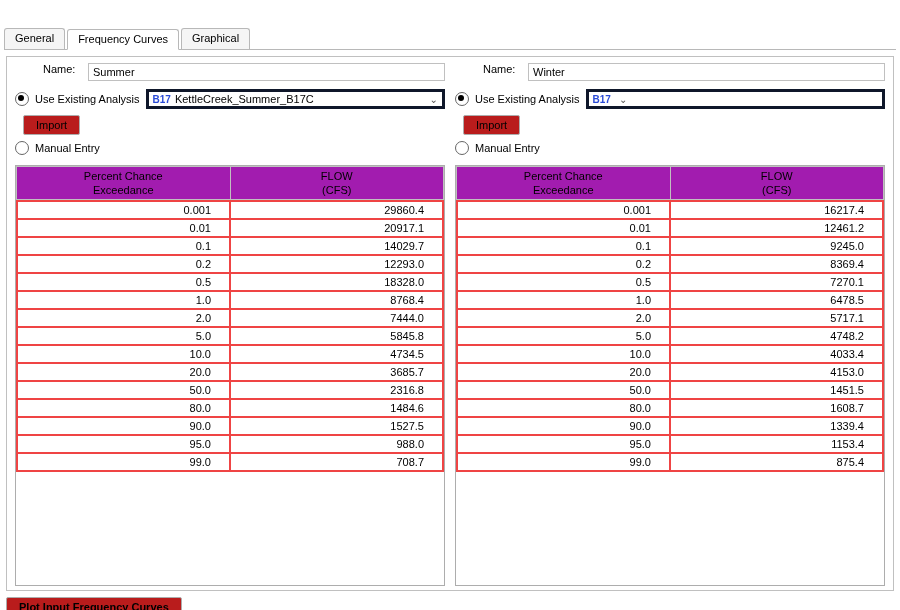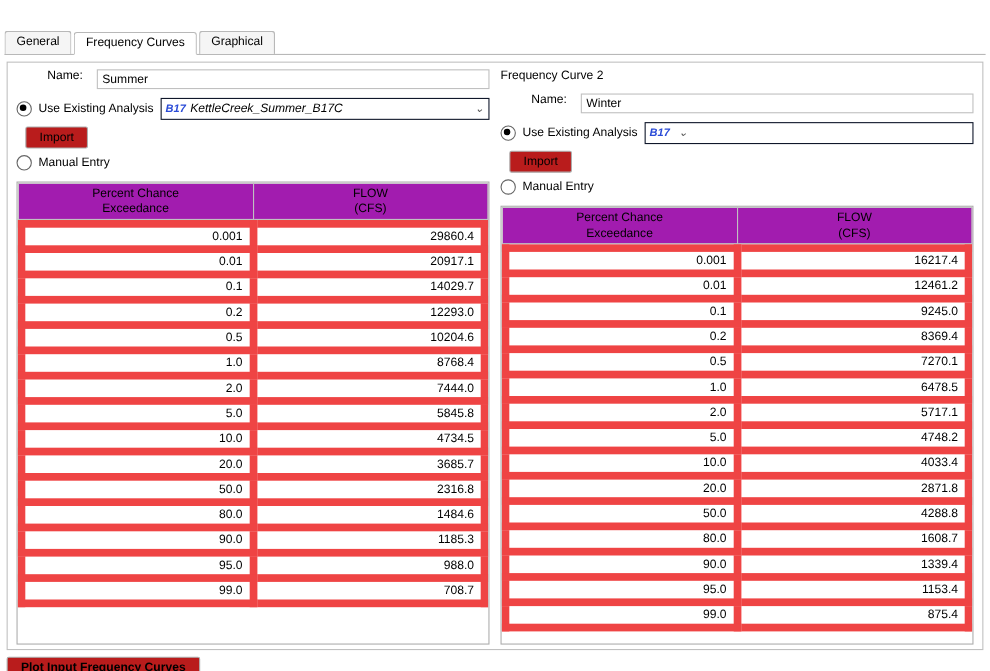--- a/index.html
+++ b/index.html
@@ -101,27 +101,26 @@
     left: 2px;
   }
   .radio-label {
     flex: 0 0 auto;
     white-space: nowrap;
   }
   .select-wrap {
     flex: 1;
     display: flex;
     align-items: center;
-    border: 1px solid #0f172a;
+    border: 3px solid #0f172a;
     padding: 1px 4px;
     height: 20px;
     box-sizing: border-box;
     background: #fff;
     min-width: 0;
-    font-style: italic;
   }
   .select-wrap .b17 {
     color: #2a4bd7;
     font-weight: bold;
     font-size: 10px;
     margin-right: 4px;
   }
   .select-wrap .sel-text {
     flex: 1;
     overflow: hidden;
@@ -157,22 +156,22 @@
   }
   th {
     background: #a21caf;
     font-weight: normal;
     border: 1px solid #c0c0c0;
     padding: 2px 6px;
     text-align: center;
     line-height: 14px;
   }
   td {
-    border: 7px solid #ef4444;
-    padding: 1px 6px;
+    border: 2px solid #ef4444;
+    padding: 1px 18px;
     text-align: right;
     line-height: 14px;
     background: #fff;
   }
   .table-body {
     flex: 1;
     overflow-y: auto;
   }
   .footer {
     margin: 0 6px;
@@ -248,21 +247,21 @@
                 <tr>
                   <td>0.1</td>
                   <td>14029.7</td>
                 </tr>
                 <tr>
                   <td>0.2</td>
                   <td>12293.0</td>
                 </tr>
                 <tr>
                   <td>0.5</td>
-                  <td>10204.6</td>
+                  <td>18328.0</td>
                 </tr>
                 <tr>
                   <td>1.0</td>
                   <td>8768.4</td>
                 </tr>
                 <tr>
                   <td>2.0</td>
                   <td>7444.0</td>
                 </tr>
                 <tr>
@@ -280,38 +279,37 @@
                 <tr>
                   <td>50.0</td>
                   <td>2316.8</td>
                 </tr>
                 <tr>
                   <td>80.0</td>
                   <td>1484.6</td>
                 </tr>
                 <tr>
                   <td>90.0</td>
-                  <td>1185.3</td>
+                  <td>1527.5</td>
                 </tr>
                 <tr>
                   <td>95.0</td>
                   <td>988.0</td>
                 </tr>
                 <tr>
                   <td>99.0</td>
                   <td>708.7</td>
                 </tr>
               </tbody>
           </table>
         </div>
       </div>
     </div>
 
     <div class="col">
-      <div class="group-title">Frequency Curve 2</div>
 
       <div class="row">
         <span class="label">Name:</span>
         <input type="text" class="full" value="Winter" style="">
       </div>
 
       <div class="radio-row">
         <span class="radio checked"></span>
         <span class="radio-label">Use Existing Analysis</span>
         <div class="select-wrap">
@@ -376,25 +374,25 @@
                 <tr>
                   <td>5.0</td>
                   <td>4748.2</td>
                 </tr>
                 <tr>
                   <td>10.0</td>
                   <td>4033.4</td>
                 </tr>
                 <tr>
                   <td>20.0</td>
-                  <td>2871.8</td>
+                  <td>4153.0</td>
                 </tr>
                 <tr>
                   <td>50.0</td>
-                  <td>4288.8</td>
+                  <td>1451.5</td>
                 </tr>
                 <tr>
                   <td>80.0</td>
                   <td>1608.7</td>
                 </tr>
                 <tr>
                   <td>90.0</td>
                   <td>1339.4</td>
                 </tr>
                 <tr>

